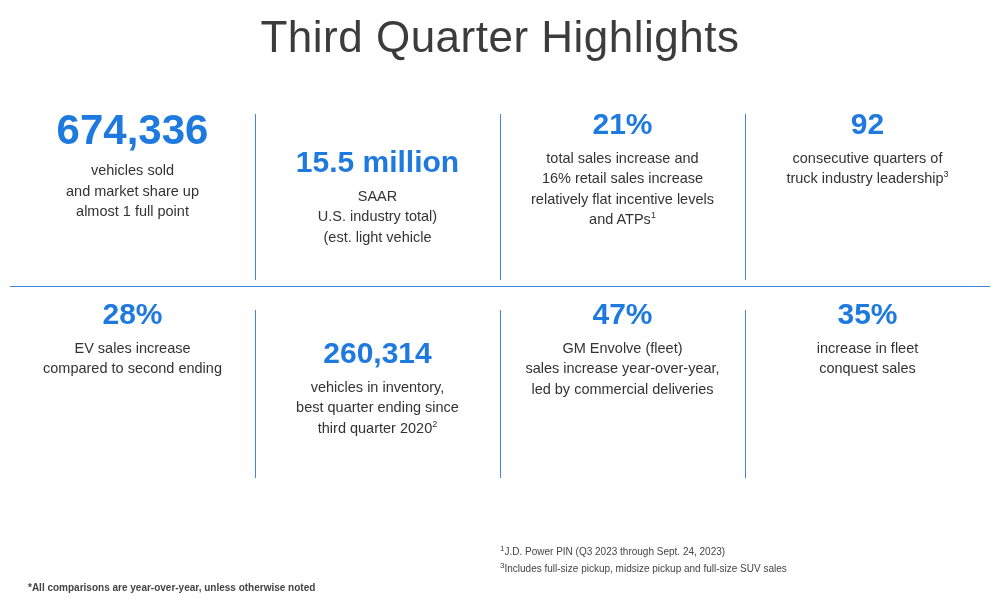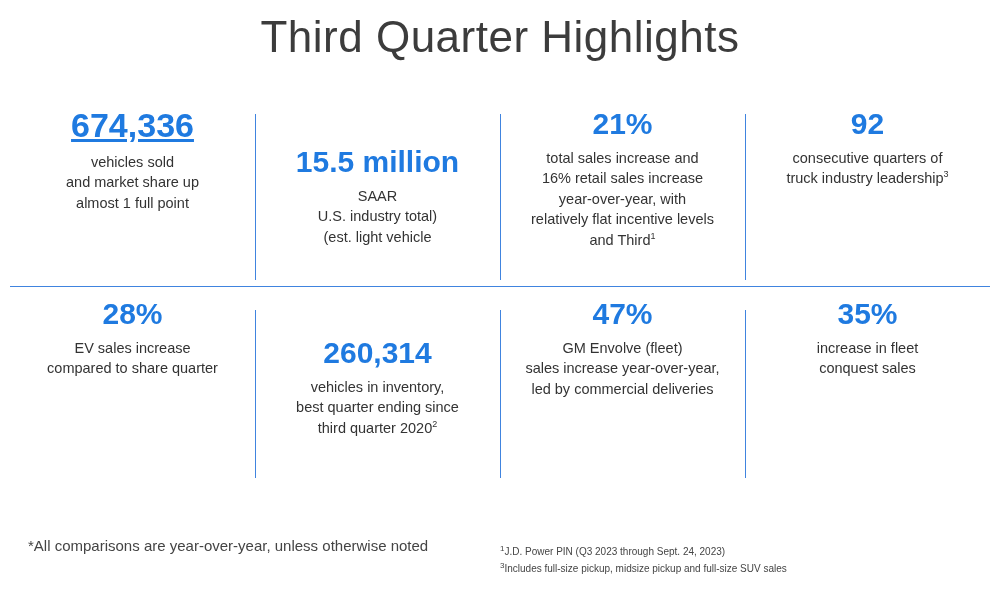--- a/index.html
+++ b/index.html
@@ -84,40 +84,41 @@
     opacity: 0.85;
   }
   .row-2 .vline { top: 12px; bottom: 0; }
 
   .stat {
     color: #1f7ae0;
     font-weight: 700;
     line-height: 1.05;
     margin-bottom: 8px;
   }
-  .stat-lg { font-size: 34px; text-decoration: underline; }
+  .stat-lg { font-size: 42px; }
   .stat-md { font-size: 30px; }
 
   .desc {
     font-size: 14.5px;
     line-height: 1.42;
     color: #333333;
   }
 
   .desc sup {
     font-size: 9px;
     vertical-align: super;
   }
 
   .footnote-left {
     position: absolute;
     left: 28px;
-    top: 537px;
-    font-size: 15px;
+    top: 582px;
+    font-size: 10px;
     color: #444;
+    font-weight: bold;
   }
 
   .footnotes-right {
     position: absolute;
     left: 500px;
     top: 543px;
     font-size: 10px;
     line-height: 1.55;
     color: #444;
   }
@@ -157,24 +158,23 @@
           <div>(est. light vehicle</div>
         </div>
       </div>
 
       <div class="cell c3">
         <div class="vline"></div>
         <div class="stat stat-md">21%</div>
         <div class="desc">
           <div>total sales increase and</div>
           <div>16% retail sales increase</div>
-          <div>year-over-year, with</div>
           <div>relatively flat incentive levels</div>
           <div>
-            <span>and Third</span><sup>1</sup>
+            <span>and ATPs</span><sup>1</sup>
           </div>
         </div>
       </div>
 
       <div class="cell c4">
         <div class="vline"></div>
         <div class="stat stat-md">92</div>
         <div class="desc">
           <div>consecutive quarters of</div>
           <div>
@@ -184,21 +184,21 @@
       </div>
 
     </div>
 
     <div class="row row-2">
 
       <div class="cell c1">
         <div class="stat stat-md">28%</div>
         <div class="desc">
           <div>EV sales increase</div>
-          <div>compared to share quarter</div>
+          <div>compared to second ending</div>
         </div>
       </div>
 
       <div class="cell c2">
         <div class="vline"></div>
         <div class="stat stat-md">260,314</div>
         <div class="desc">
           <div>vehicles in inventory,</div>
           <div>best quarter ending since</div>
           <div>

